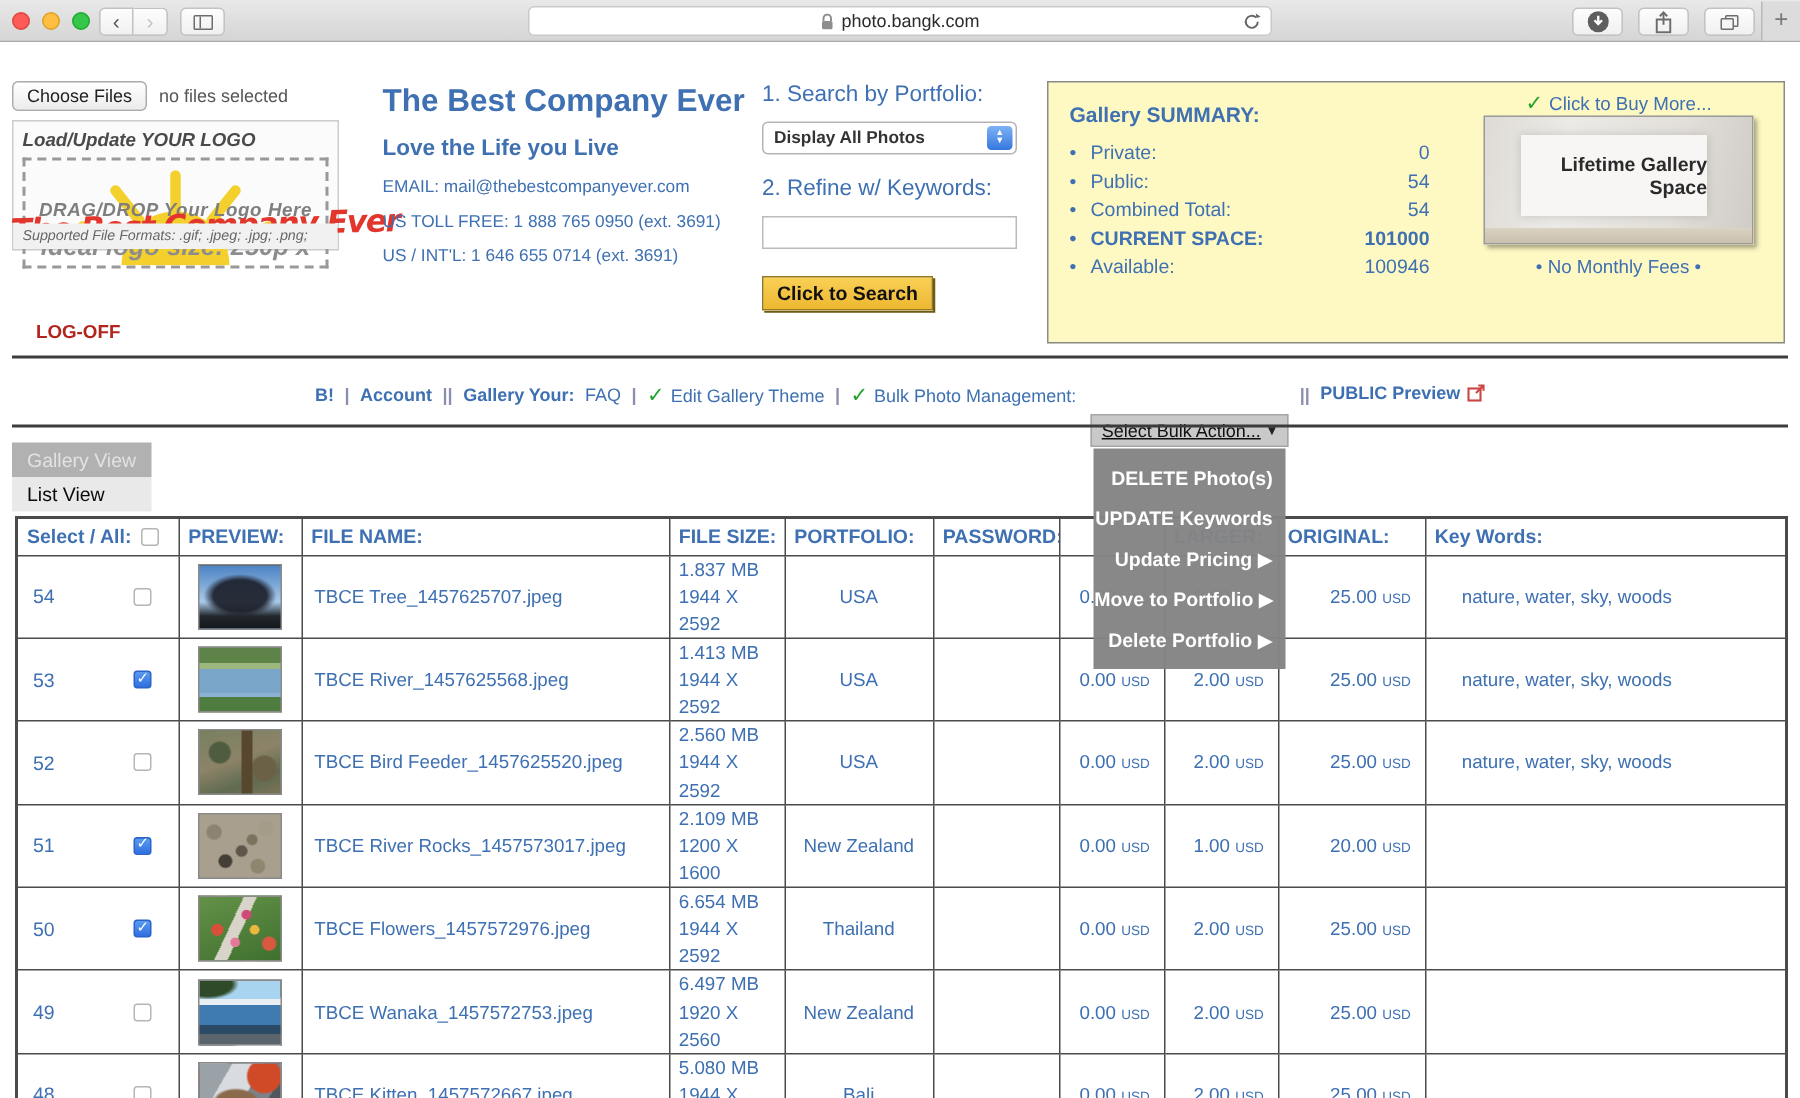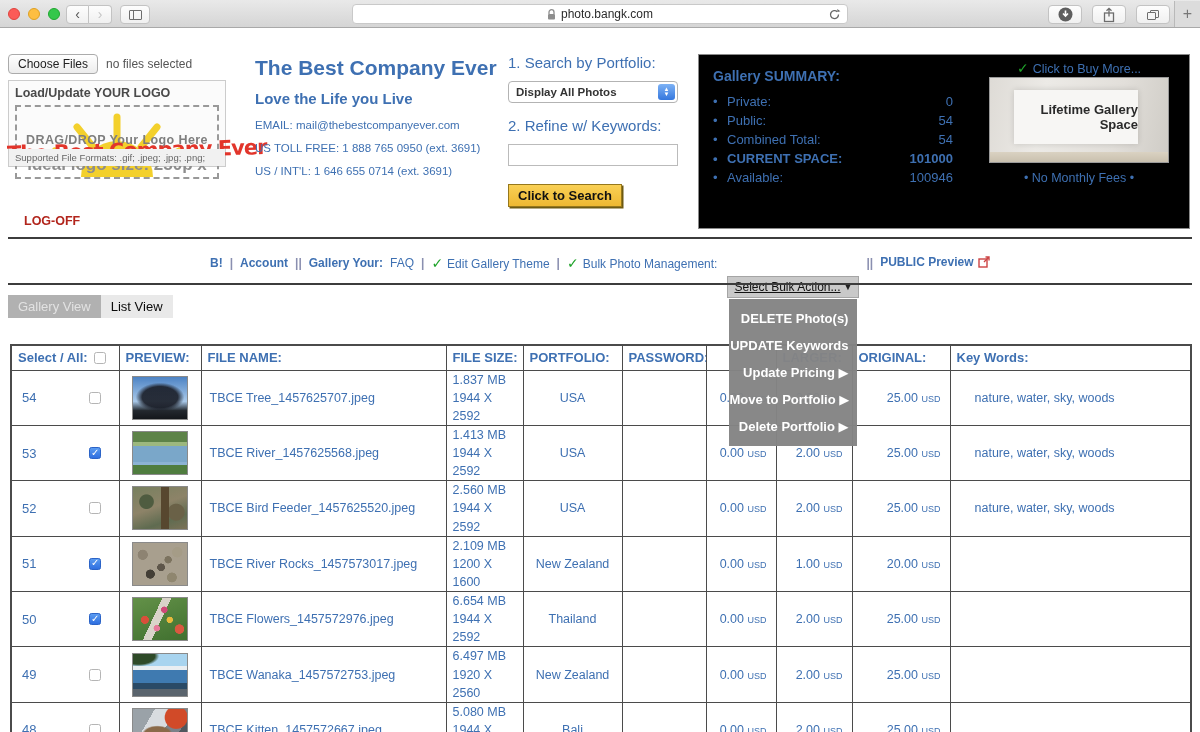--- a/index.html
+++ b/index.html
@@ -38,21 +38,21 @@
   .tabs-glyph i { position:absolute; width:9px; height:8px; border:1.4px solid #6d6d6d; border-radius:1px; background:#f5f5f5; }
   .tabs-glyph i.b1{ right:0; top:0; } .tabs-glyph i.b2{ left:0; bottom:0; }
 
   
   .blue { color:#3e70b2; }
   .uploader { position:absolute; left:8px; top:54px; width:220px; }
   .file-row { display:flex; align-items:center; gap:8px; margin-bottom:6px; }
   .choose-btn { font-size:12px; color:#222; background:linear-gradient(#fff,#ececec);
     border:1px solid #ababab; border-radius:4px; padding:2px 9px; white-space:nowrap; }
   .no-file { font-size:12px; color:#555; white-space:nowrap; }
-  .logo-panel { position:relative; width:218px; height:87px; border:1px solid #ccc; background:#fbfbfb; padding:5px 6px; }
+  .logo-panel { position:relative; width:218px; height:87px; border:1px solid #ccc; background:#fbfbfb; padding:5px 6px;font-style:italic; }
   .logo-head { font-size:12.5px; font-weight:bold; color:#4a4a4a; }
   .dropzone { position:absolute; left:6px; right:6px; top:24px; height:74px; border:2px dashed #999; overflow:hidden; }
   .sun { position:absolute; left:50%; top:4px; transform:translateX(-50%); }
   .dz-line1 { position:absolute; width:100%; top:26px; text-align:center; font-size:12.5px; font-weight:bold; color:#7e7e7e; letter-spacing:.4px; }
   .dz-line2 { position:absolute; width:100%; top:48px; text-align:center; font-size:17px; font-weight:bold; color:#8d8d8d; }
   .logo-overlay { position:absolute; left:-2px; top:58px; width:222px; text-align:center; font-size:21px;
     font-weight:bold; color:#e2352b; letter-spacing:-1px; transform:rotate(-1.5deg); white-space:nowrap;
     font-family:"DejaVu Sans",sans-serif; }
   .formats { position:absolute; left:0; right:0; bottom:0; background:#f1f1f1; font-size:9.5px; color:#666; padding:3px 6px; }
   .logoff { position:absolute; left:24px; top:214px; font-size:12.5px; font-weight:bold; color:#b2251c; }
@@ -68,21 +68,21 @@
     background:#fff; display:flex; align-items:center; position:relative; margin-bottom:14px; }
   .sel-box .sel-val { font-size:11.5px; font-weight:bold; color:#333; padding-left:7px; }
   .stepper { position:absolute; right:2px; top:2px; width:17px; height:16px; border-radius:3px;
     background:linear-gradient(#7db2f5,#3577dd); display:flex; flex-direction:column; align-items:center;
     justify-content:center; color:#fff; font-size:6px; line-height:5px; }
   .kw-input { margin-top:10px; width:170px; height:22px; border:1px solid #bbb; background:#fff; margin-bottom:18px; }
   .search-btn { display:inline-block; font-size:13px; font-weight:bold; color:#111;
     background:linear-gradient(#f9d familiar55,#eeb832); background:linear-gradient(#f9d055,#eeb832);
     border:1px solid #96781c; padding:3px 9px; box-shadow:1.5px 1.5px 0 #6e5a12; }
 
-  .summary-box { position:absolute; left:698px; top:54px; width:492px; height:175px; border:1px solid #8a8a8a; background:#000000; }
+  .summary-box { position:absolute; left:698px; top:54px; width:492px; height:175px; border:1px solid #8a8a8a; background:#fef9c3; }
   .sum-head { position:absolute; left:14px; top:13px; font-size:14px; font-weight:bold; }
   .sum-row { position:absolute; left:14px; width:240px; font-size:13px; display:flex; }
   .sum-row .bullet { width:14px; }
   .sum-row .sl { flex:1; }
   .sum-row .sv { width:62px; text-align:right; }
   .sum-row.bold { font-weight:bold; }
   .buy-more { position:absolute; left:318px; top:5px; font-size:12.5px; }
   .gcheck { color:#1fa32a; font-weight:bold; font-size:14px; margin-right:4px; }
   .ad-img { position:absolute; left:290px; top:22px; width:180px; height:86px; border:1px solid #9a9a9a;
     background:linear-gradient(100deg,#dedbd6 0%,#eceae6 30%,#e2dfda 70%,#cfccc6 100%);
@@ -106,21 +106,21 @@
     display:flex; align-items:center; justify-content:space-between; padding:0 6px; font-size:12px; color:#111; }
   .bulk-trigger .bt-label { text-decoration:underline; }
   .bulk-trigger .bt-arrow { font-size:9px; color:#222; }
   .bulk-menu { position:absolute; left:2px; top:23px; width:128px; background:rgba(132,132,132,.97);
     z-index:100; padding:6px 0; }
   .bm-item { height:27px; line-height:27px; text-align:right; padding-right:9px; color:#fff;
     font-size:13px; font-weight:bold; white-space:nowrap; }
   .ext-icon { display:inline-block; margin-left:4px; vertical-align:-2px; }
 
   
-  .view-tabs { position:absolute; left:8px; top:295px; display:flex; }
+  .view-tabs { position:absolute; left:8px; top:295px; display:flex;flex-direction:column; }
   .vtab { height:23px; line-height:23px; padding:0 10px; font-size:13px; }
   .vtab.gallery { background:#b1b1b1; color:#e2e2e2; }
   .vtab.list { background:#e9e9e9; color:#0a0a0a; }
 
   
   .ptable { position:absolute; left:10px; top:344px; border-collapse:collapse; table-layout:fixed;
     width:1180px; background:#fff; }
   .ptable th, .ptable td { border:1px solid #4b4b4b; vertical-align:middle; overflow:hidden; }
   .ptable { border:2px solid #4b4b4b; }
   .ptable thead th { height:25px; font-size:13px; font-weight:bold; color:#3e70b2; text-align:left; padding-left:6px; }

